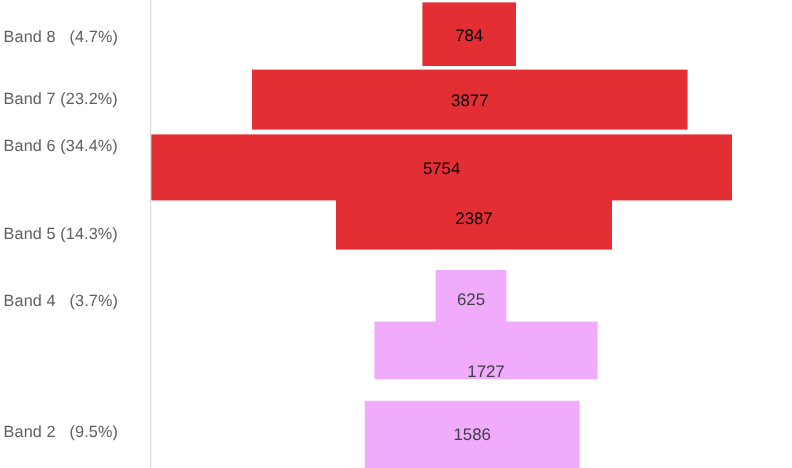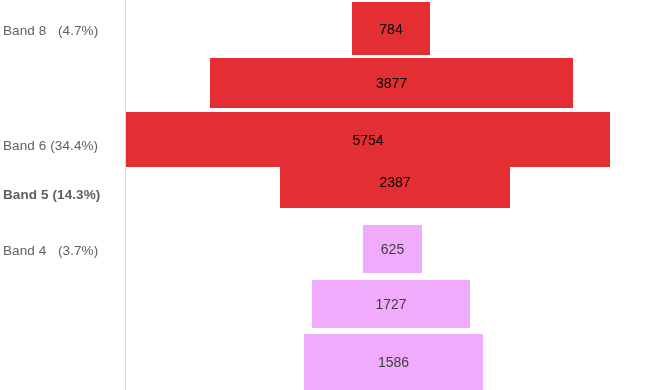--- a/index.html
+++ b/index.html
@@ -99,31 +99,33 @@
       </div>
       <div class="bar red" style="left: 126px; width: 484px; top: 112px; height: 55px;">
         <span class="bar-value">5754</span>
       </div>
       <div class="bar red" style="left: 280px; width: 230px; top: 156px; height: 52px;">
         <span class="bar-value">2387</span>
       </div>
       <div class="bar yellow" style="left: 363px; width: 59px; top: 225px; height: 48px;">
         <span class="bar-value">625</span>
       </div>
-      <div class="bar yellow" style="left: 312px; width: 158px; top: 280px; height: 48px;">
+      <div class="bar yellow" style="left: 312px; width: 186px; top: 268px; height: 48px; align-items: flex-end;">
         <span class="bar-value">1727</span>
       </div>
       <div class="bar yellow" style="left: 304px; width: 179px; top: 334px; height: 56px; justify-content: center;">
         <span class="bar-value">1586</span>
       </div>
     </div>
 
   <div class="axis-line"></div>
 
   <div class="label-column">
 
   <div class="cat-label" style="top: 24px;">Band 8   (4.7%)</div>
-      <div class="cat-label" style="top: 139px;">Band 6 (34.4%)</div>
-      <div class="cat-label" style="top: 188px; font-weight: bold;">Band 5 (14.3%)</div>
+      <div class="cat-label" style="top: 76px;">Band 7 (23.2%)</div>
+      <div class="cat-label" style="top: 115px;">Band 6 (34.4%)</div>
+      <div class="cat-label" style="top: 188px;">Band 5 (14.3%)</div>
       <div class="cat-label" style="top: 244px;">Band 4   (3.7%)</div>
+      <div class="cat-label" style="top: 353px;">Band 2   (9.5%)</div>
     </div>
 
 </div>
 
 </body></html>

